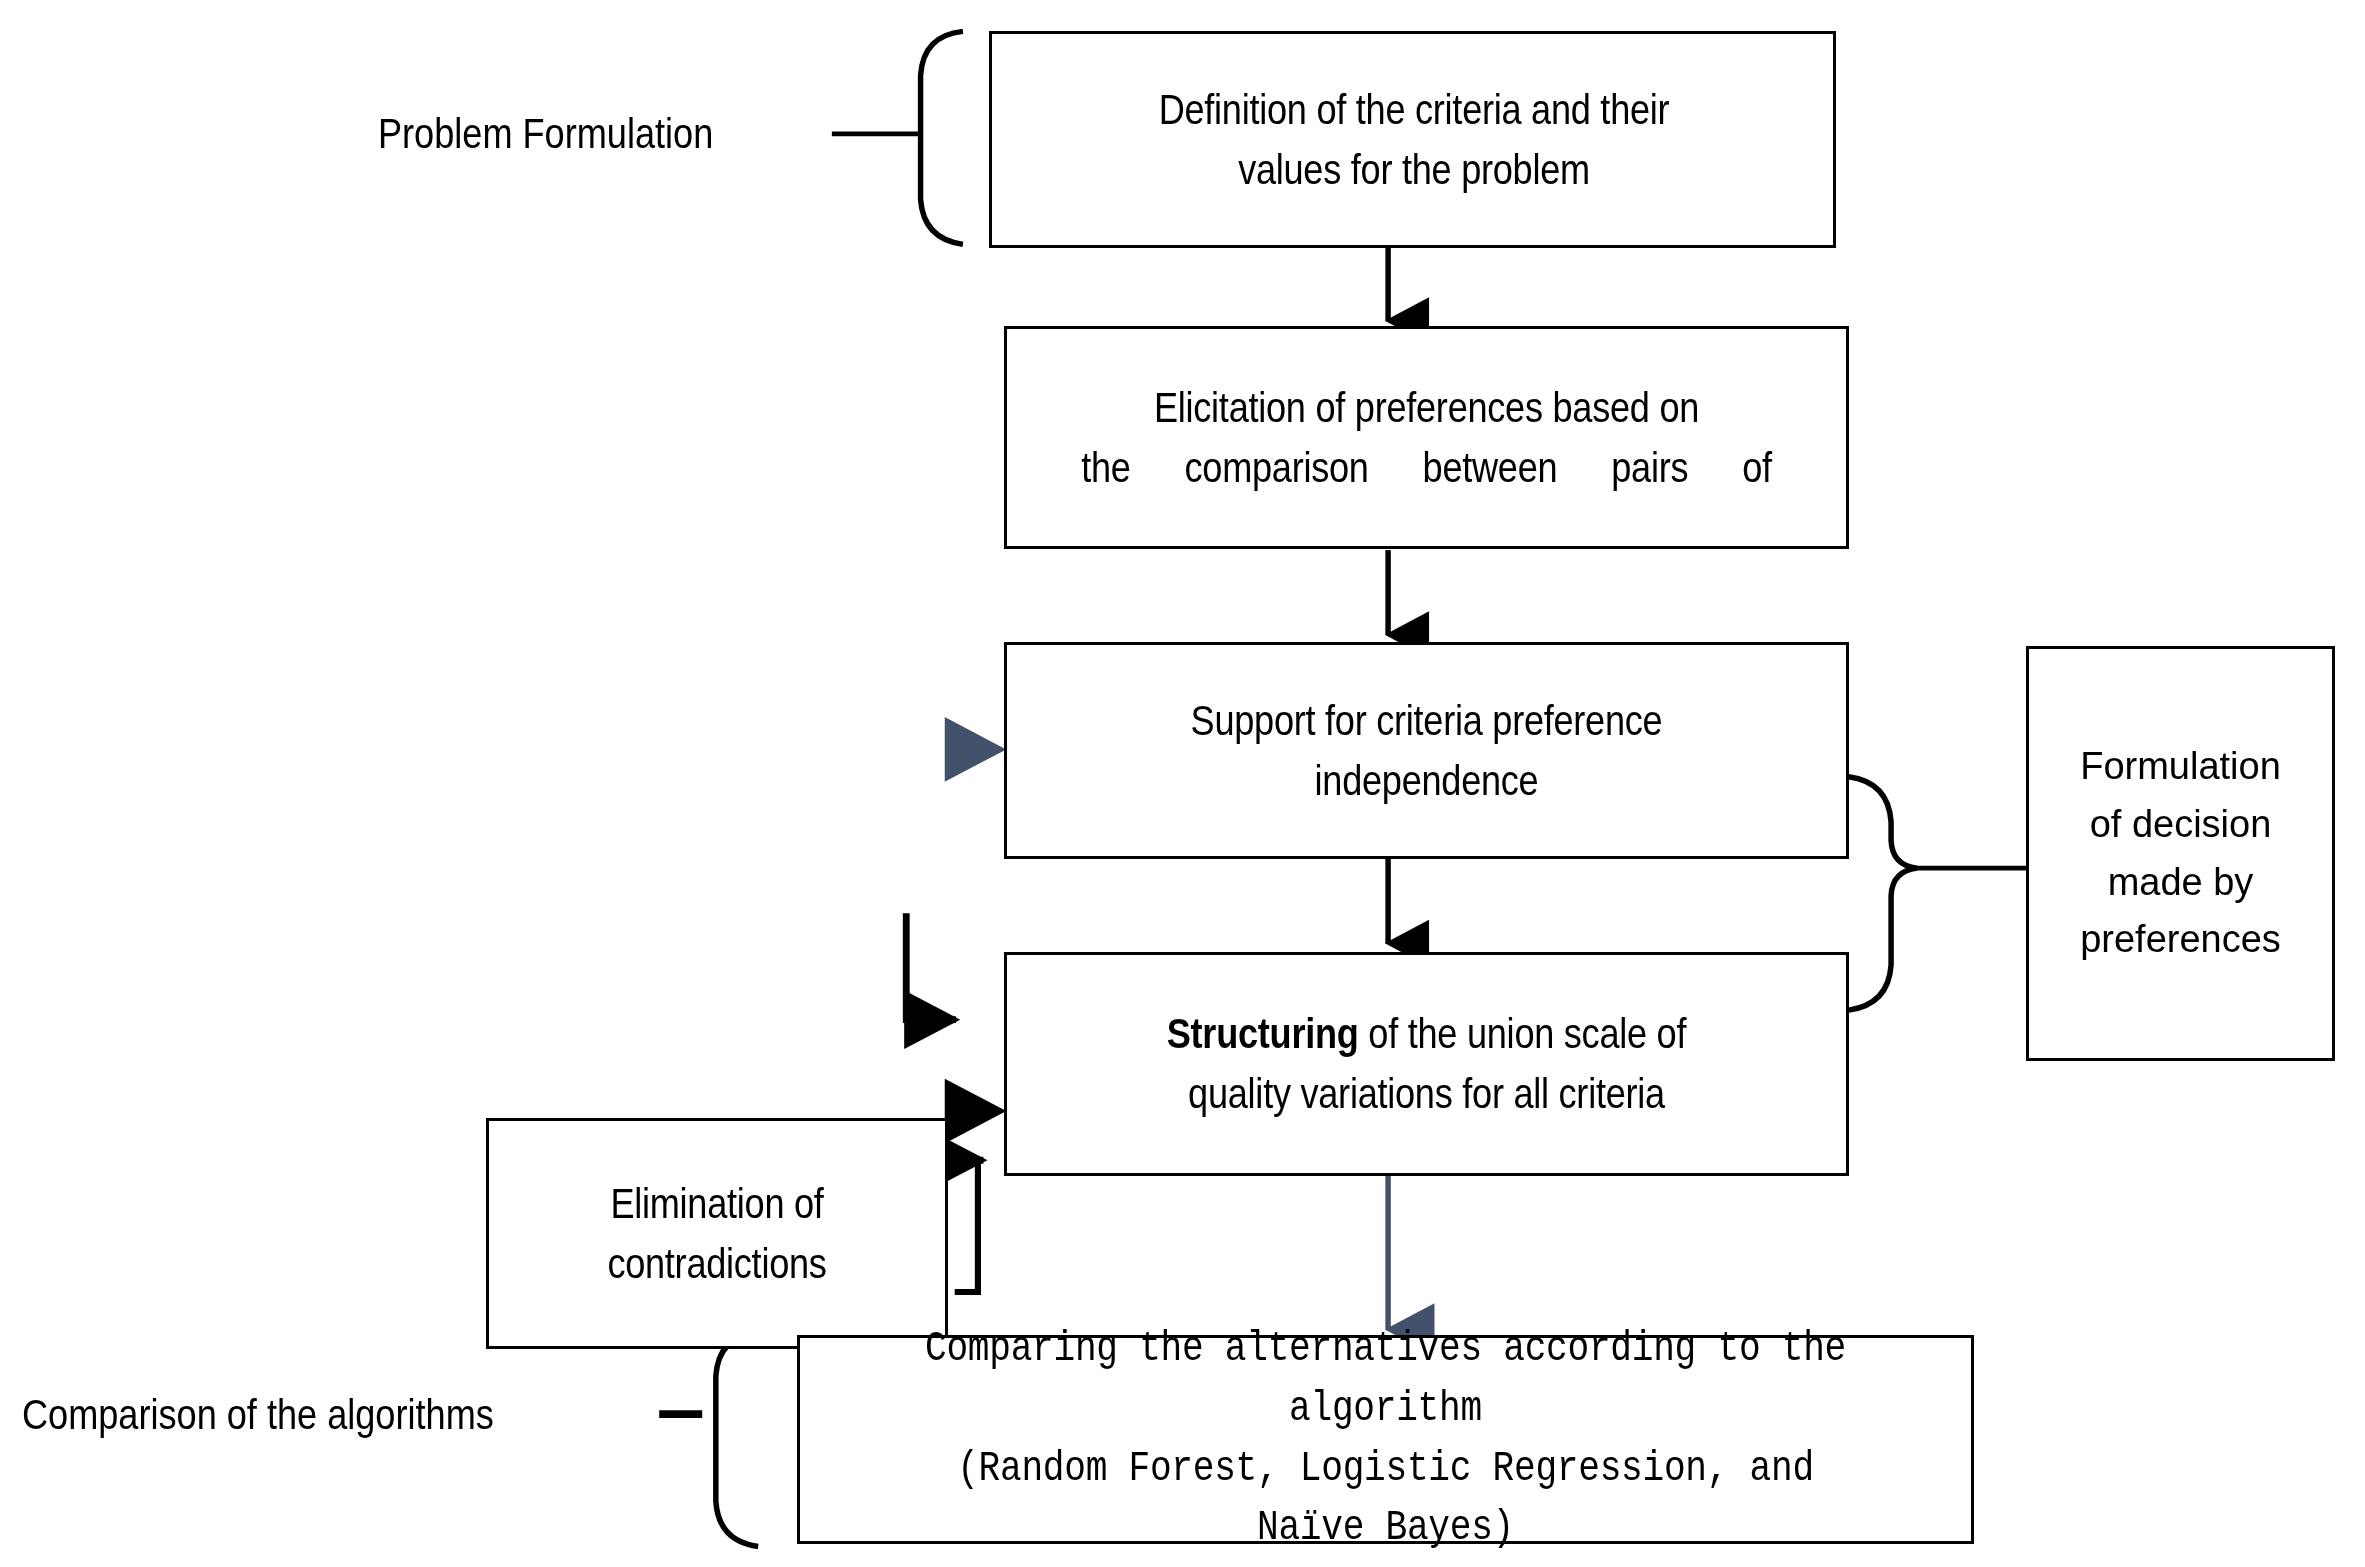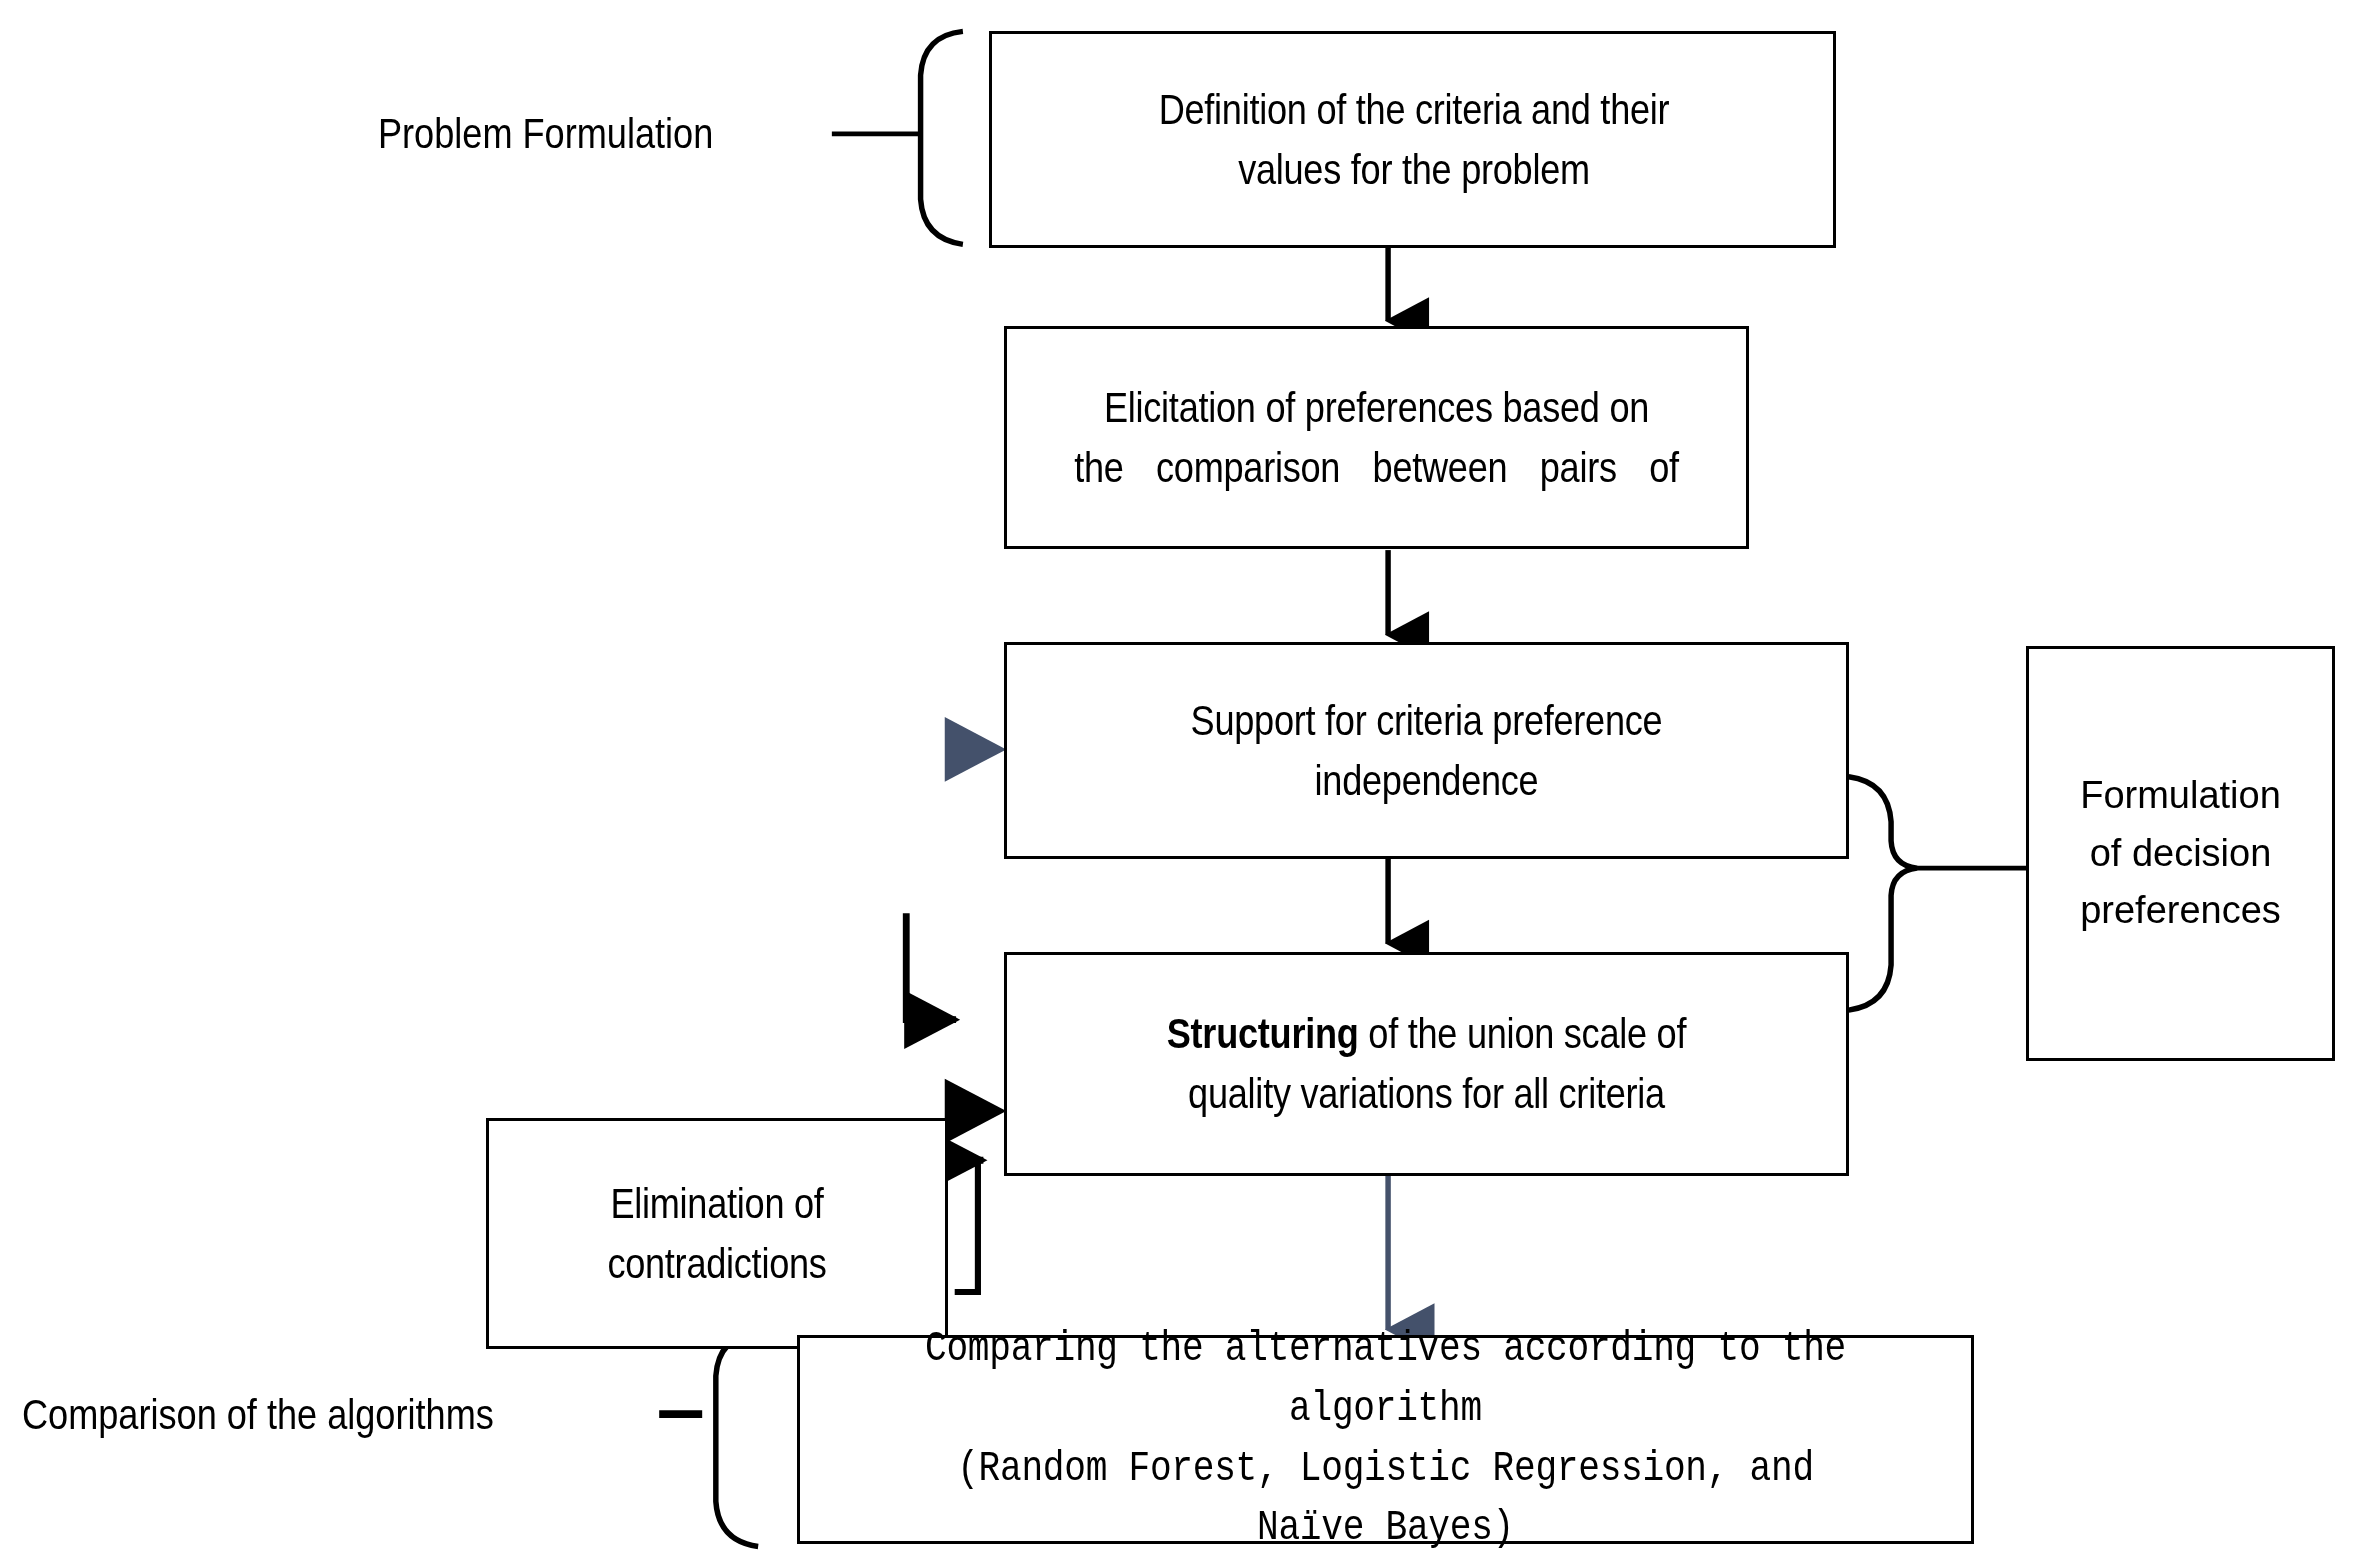--- a/index.html
+++ b/index.html
@@ -145,21 +145,21 @@
 
   <div class="side-label" style="left:22px; top:1390px;">Comparison of the algorithms</div>
 
   <div class="box" style="left:989px; top:31px; width:847px; height:217px;padding-left:21px;">
     <div class="txt">
       <div>Definition of the criteria and their</div>
       <div>values for the problem</div>
     </div>
   </div>
 
-  <div class="box box-justified" style="left:1004px; top:326px; width:745px; height:223px;">
+  <div class="box box-justified" style="left:1004px; top:326px; width:845px; height:223px;">
     <div class="txt">
       <div style="text-align:center; text-align-last:center;">Elicitation of preferences based on</div>
       <div>the comparison between pairs of</div>
     </div>
   </div>
 
   <div class="box" style="left:1004px; top:642px; width:845px; height:217px;">
     <div class="txt">
       <div>Support for criteria preference</div>
       <div>independence</div>
@@ -180,20 +180,21 @@
     <div class="txt">
       <div>Elimination of</div>
       <div>contradictions</div>
     </div>
   </div>
 
   <div class="box" style="left:2026px; top:646px; width:309px; height:415px; font-family:'Liberation Sans', sans-serif; font-size:38px; line-height:1.52; letter-spacing:0;">
     <div class="txt" style="transform:scaleX(1);">
       <div>Formulation</div>
       <div>of decision</div>
+      <div>made by</div>
       <div>preferences</div>
     </div>
   </div>
 
   <div class="box" style="left:797px; top:1335px; width:1177px; height:209px;font-family:Liberation Mono, monospace;">
     <div class="txt">
       <div>Comparing the alternatives according to the algorithm</div>
       <div>(Random Forest, Logistic Regression, and Naïve Bayes)</div>
     </div>
   </div>

